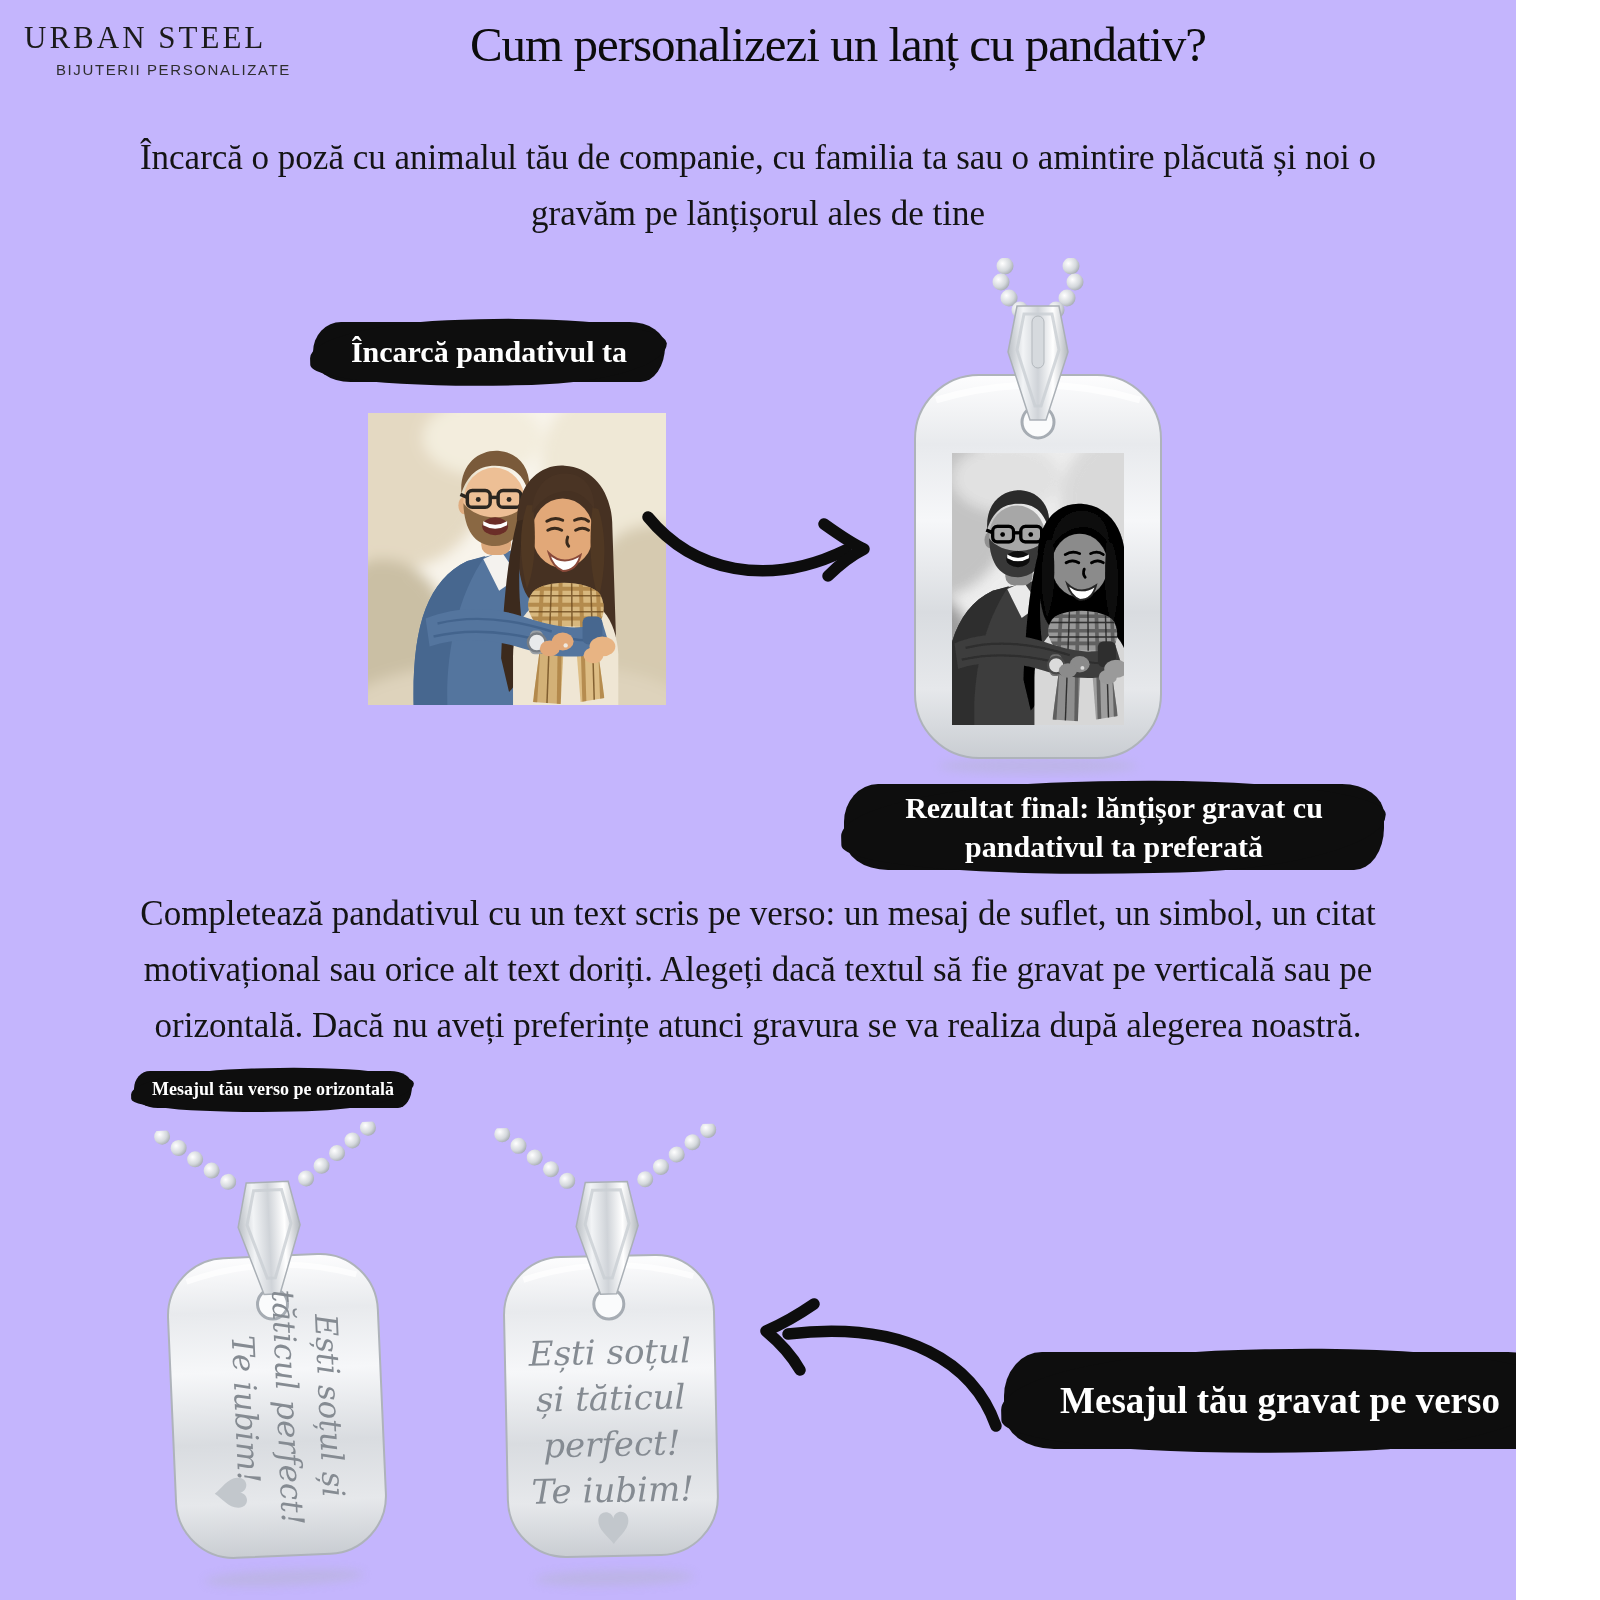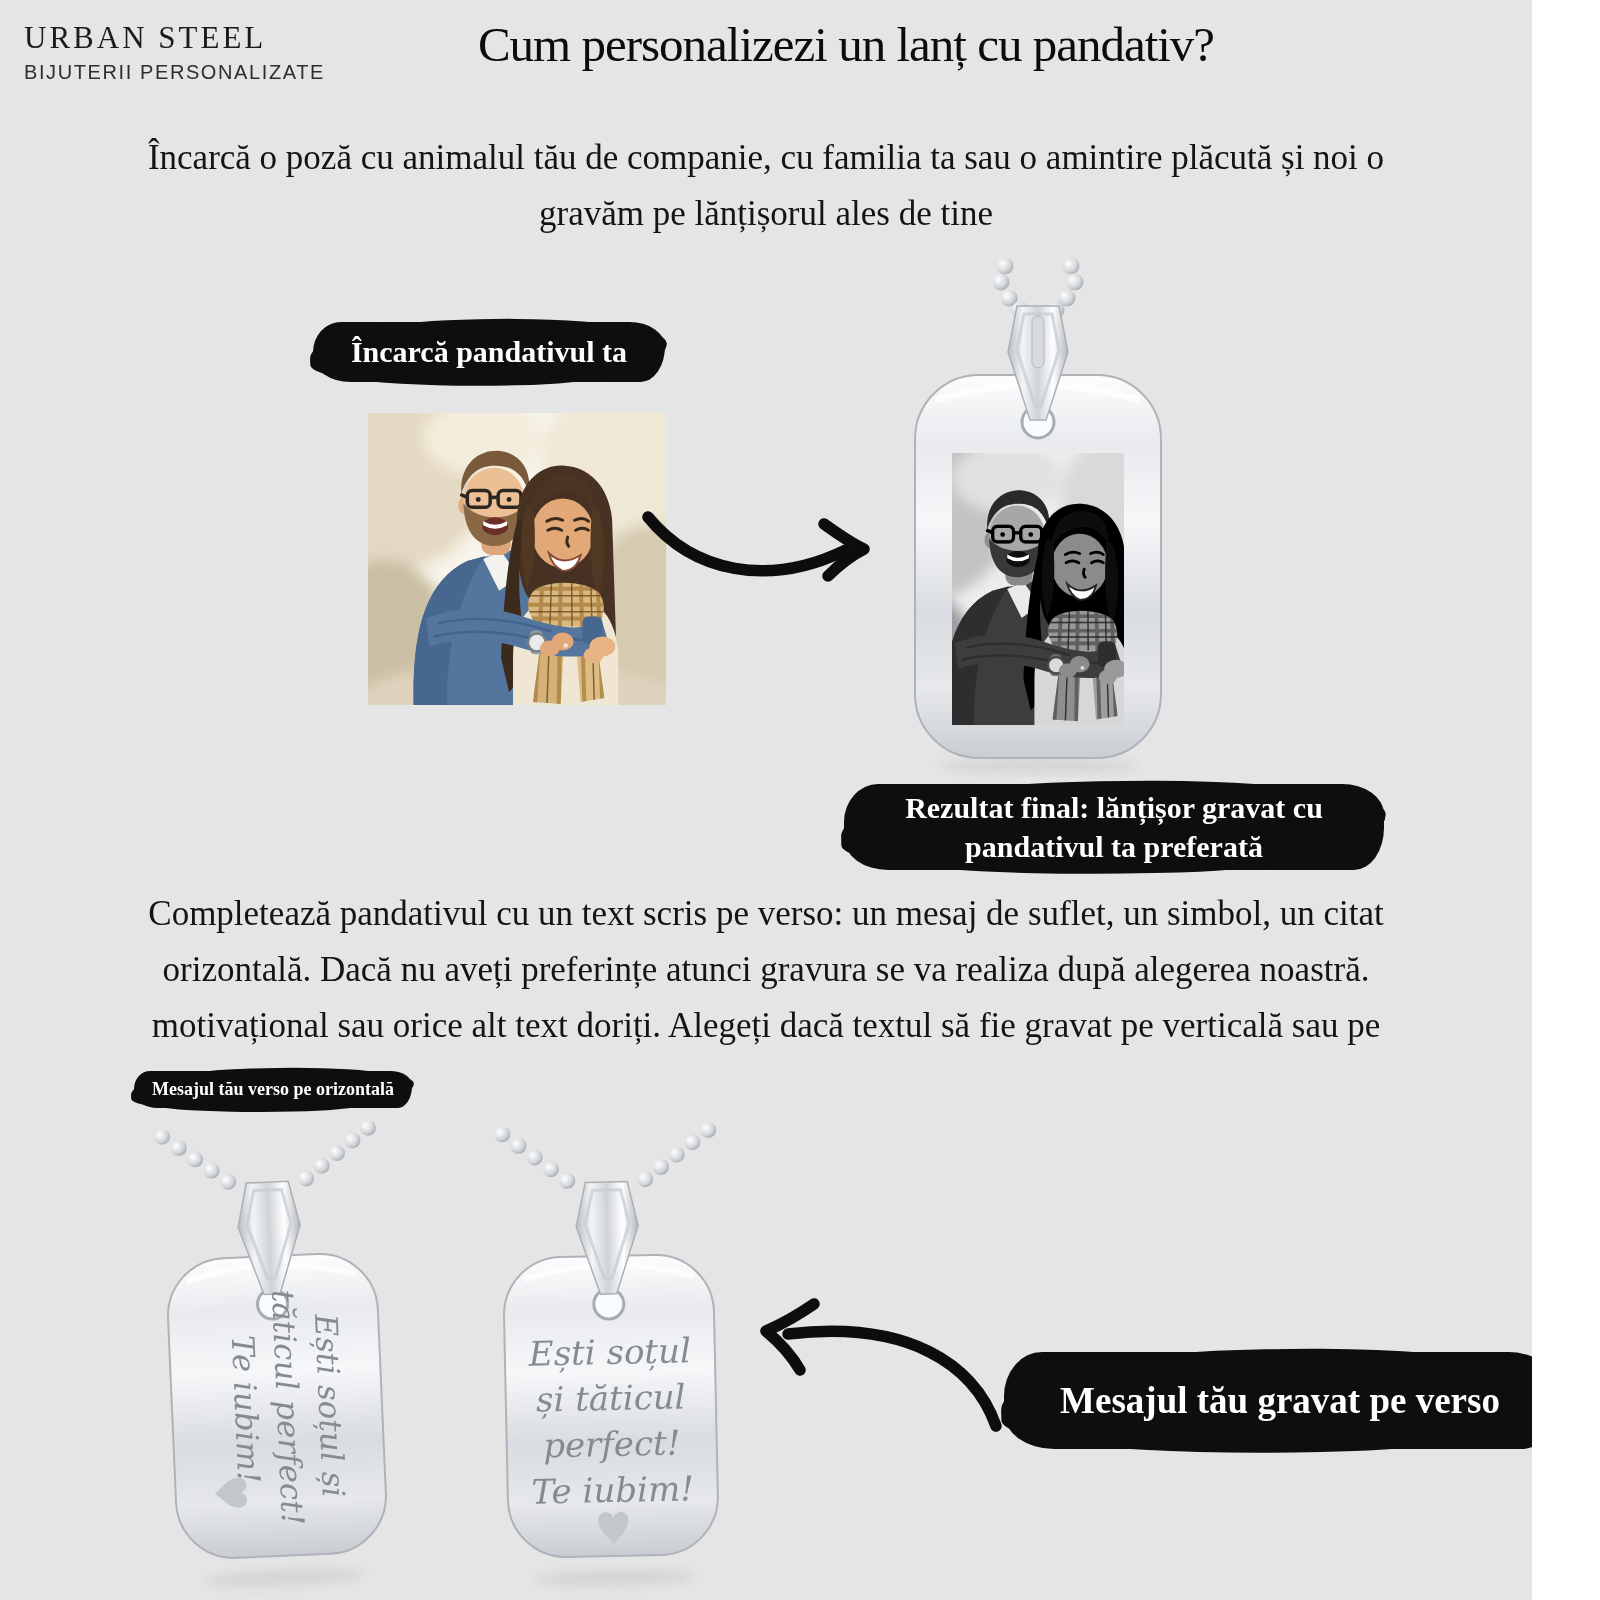--- a/index.html
+++ b/index.html
@@ -1,24 +1,24 @@
 <!DOCTYPE html>
 <html><head>
 <meta charset="utf-8">
 <style>
   html,body{margin:0;padding:0;background:#ffffff;}
-  .page{position:relative;width:1516px;height:1600px;background:#e5e5e5;overflow:hidden;
-        font-family:"Liberation Serif","DejaVu Serif",serif;color:#131313;padding-left:16px;}
+  .page{position:relative;width:1516px;height:1600px;background:#c4b5fd;overflow:hidden;
+        font-family:"Liberation Serif","DejaVu Serif",serif;color:#131313;}
   .abs{position:absolute;}
 
   
   .logo{left:24px;top:20px;}
   .logo-name{font-size:31px;letter-spacing:3px;color:#1b1b1b;}
-  .logo-tag{font-family:"Liberation Sans","DejaVu Sans",sans-serif;font-size:20px;
-            letter-spacing:1.6px;color:#2e2e2e;margin-top:5px;}
+  .logo-tag{font-family:"Liberation Sans","DejaVu Sans",sans-serif;font-size:15px;
+            letter-spacing:1.6px;color:#2e2e2e;margin-top:5px;margin-left:32px;}
   .title{left:170px;right:10px;top:16px;text-align:center;font-size:49px;
          letter-spacing:-1px;color:#0c0c0c;}
 
   
   .para{left:70px;right:70px;text-align:center;font-size:35px;line-height:1.6;color:#141414;}
   .intro{top:130px;}
   .bodytext{top:886px;}
   .para span{display:block;}
 
   
@@ -234,22 +234,22 @@
     </svg>
   </svg>
 
   <div class="blob blob-result">
     <span>Rezultat final: lănțișor gravat cu</span>
     <span>pandativul ta preferată</span>
   </div>
 
   <div class="abs para bodytext">
     <span>Completează pandativul cu un text scris pe verso: un mesaj de suflet, un simbol, un citat</span>
+    <span>motivațional sau orice alt text doriți. Alegeți dacă textul să fie gravat pe verticală sau pe</span>
     <span>orizontală. Dacă nu aveți preferințe atunci gravura se va realiza după alegerea noastră.</span>
-    <span>motivațional sau orice alt text doriți. Alegeți dacă textul să fie gravat pe verticală sau pe</span>
   </div>
 
   <div class="blob blob-h">
     <span>Mesajul tău verso pe orizontală</span>
   </div>
 
   <svg class="abs tag-h" viewBox="0 0 250 470">
     <g>
       <circle cx="22" cy="6" r="8" fill="url(#ball)"></circle>
         <circle cx="38" cy="18" r="8" fill="url(#ball)"></circle>

